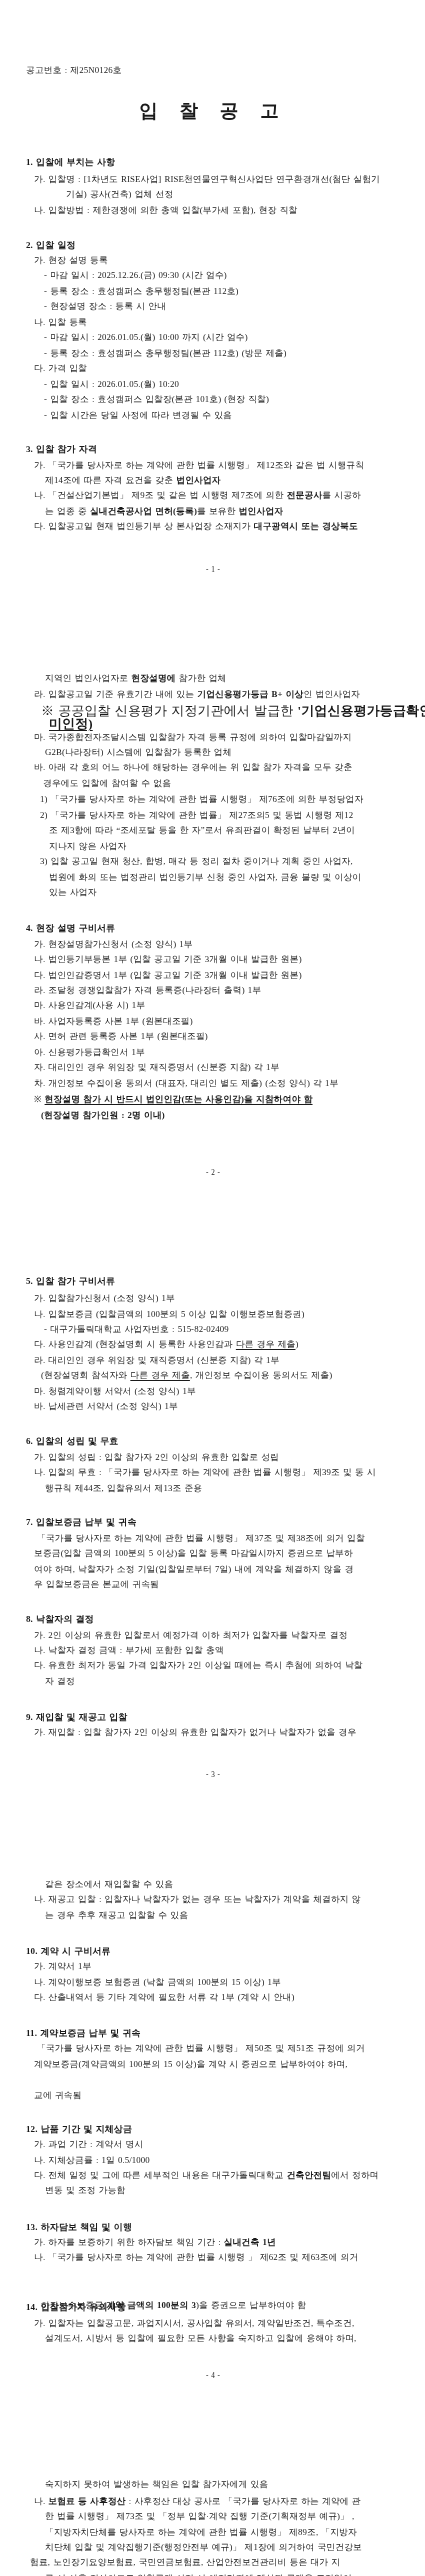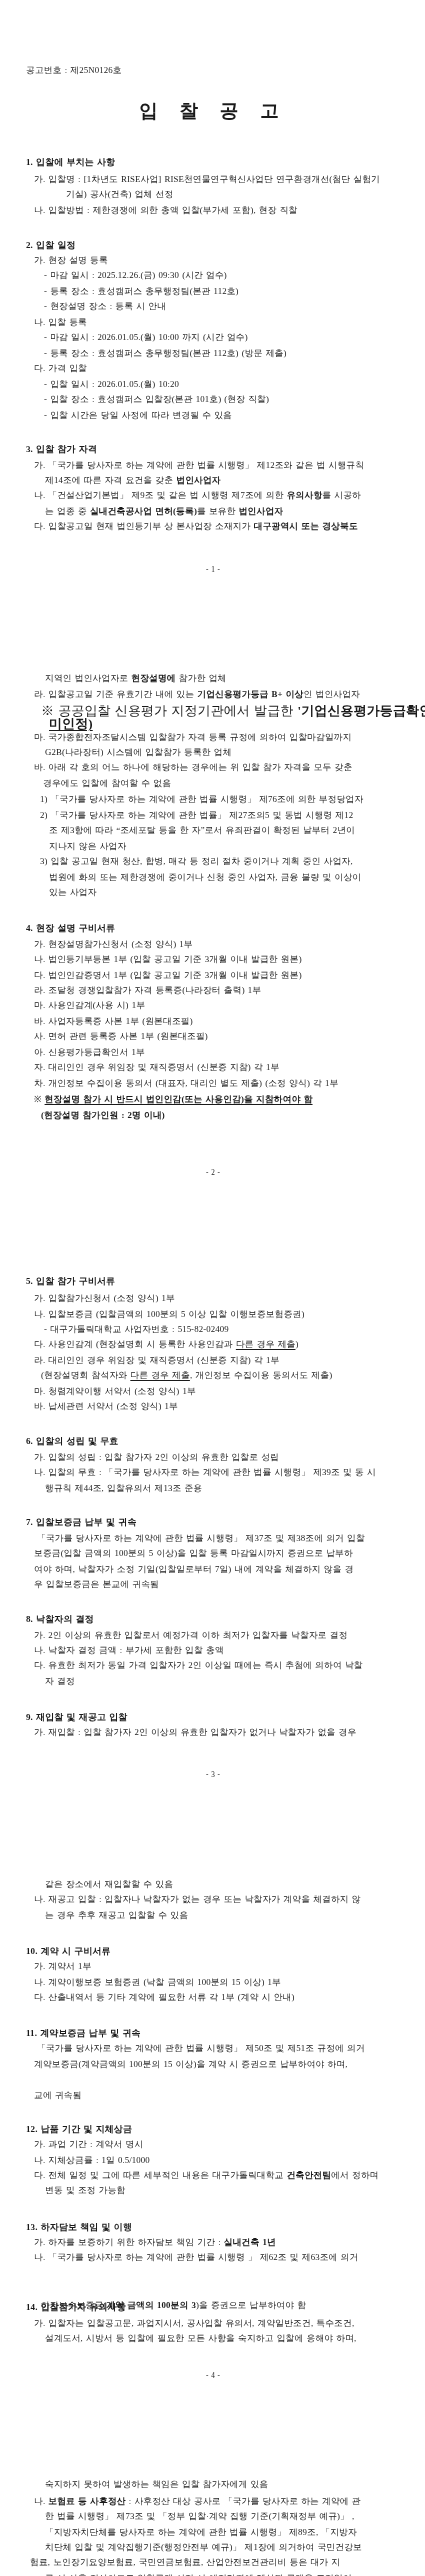--- a/index.html
+++ b/index.html
@@ -46,38 +46,38 @@
     <div class="line" style="top: 316px; left: 34px;">나. 입찰 등록</div>
     <div class="line" style="top: 331px; left: 44px;">- 마감 일시 : 2026.01.05.(월) 10:00 까지 (시간 엄수)</div>
     <div class="line" style="top: 347px; left: 44px;">- 등록 장소 : 효성캠퍼스 총무행정팀(본관 112호) (방문 제출)</div>
     <div class="line" style="top: 362px; left: 34px;">다. 가격 입찰</div>
     <div class="line" style="top: 378px; left: 44px;">- 입찰 일시 : 2026.01.05.(월) 10:20</div>
     <div class="line" style="top: 393px; left: 44px;">- 입찰 장소 : 효성캠퍼스 입찰장(본관 101호) (현장 직찰)</div>
     <div class="line" style="top: 409px; left: 44px;">- 입찰 시간은 당일 사정에 따라 변경될 수 있음</div>
     <div class="line sec" style="top: 443px; left: 26px;">3. 입찰 참가 자격</div>
     <div class="line" style="top: 459px; left: 34px;">가. 「국가를 당사자로 하는 계약에 관한 법률 시행령」 제12조와 같은 법 시행규칙</div>
     <div class="line" style="top: 474px; left: 45px;"><span>제14조에 따른 자격 요건을 갖춘 </span><span class="b">법인사업자</span></div>
-    <div class="line" style="top: 489px; left: 34px;"><span>나. 「건설산업기본법」 제9조 및 같은 법 시행령 제7조에 의한 </span><span class="b">유의사항</span><span>를 시공하</span></div>
+    <div class="line" style="top: 489px; left: 34px;"><span>나. 「건설산업기본법」 제9조 및 같은 법 시행령 제7조에 의한 </span><span class="b">전문공사</span><span>를 시공하</span></div>
     <div class="line" style="top: 505px; left: 45px;"><span>는 업종 중 </span><span class="b">실내건축공사업 면허(등록)</span><span>를 보유한 </span><span class="b">법인사업자</span></div>
     <div class="line" style="top: 520px; left: 34px;"><span>다. 입찰공고일 현재 법인등기부 상 본사업장 소재지가 </span><span class="b">대구광역시 또는 경상북도</span></div>
     <div class="line center small" style="top: 564px;">- 1 -</div>
     <div class="line" style="top: 672px; left: 45px;"><span>지역인 법인사업자로 </span><span class="b">현장설명에</span><span> 참가한 업체</span></div>
     <div class="line" style="top: 688px; left: 34px;"><span>라. 입찰공고일 기준 유효기간 내에 있는 </span><span class="b">기업신용평가등급 B+ 이상</span><span>인 법인사업자</span></div>
     <div class="line fine" style="top: 704px; left: 41px;"><span>※ 공공입찰 신용평가 지정기관에서 발급한 </span><span class="b">'기업신용평가등급확인서'</span><span> 제출 (</span><span class="bu">해당 업계 조합 발행분</span></div>
     <div class="line fine" style="top: 717px; left: 49px;"><span class="bu">미인정)</span></div>
     <div class="line" style="top: 731px; left: 34px;">마. 국가종합전자조달시스템  입찰참가  자격  등록  규정에  의하여  입찰마감일까지</div>
     <div class="line" style="top: 746px; left: 45px;">G2B(나라장터) 시스템에 입찰참가 등록한 업체</div>
     <div class="line" style="top: 761px; left: 34px;">바. 아래 각 호의 어느 하나에 해당하는 경우에는 위 입찰 참가 자격을 모두 갖춘</div>
     <div class="line" style="top: 777px; left: 43px;">경우에도 입찰에 참여할 수 없음</div>
     <div class="line" style="top: 793px; left: 40px;">1) 「국가를 당사자로 하는 계약에 관한 법률 시행령」 제76조에 의한 부정당업자</div>
     <div class="line" style="top: 809px; left: 40px;">2) 「국가를 당사자로 하는 계약에 관한 법률」 제27조의5 및 동법 시행령 제12</div>
     <div class="line" style="top: 824px; left: 49px;">조 제3항에 따라 “조세포탈 등을 한 자”로서 유죄판결이 확정된 날부터 2년이</div>
     <div class="line" style="top: 840px; left: 49px;">지나지 않은 사업자</div>
     <div class="line" style="top: 855px; left: 40px;">3) 입찰 공고일 현재 청산, 합병, 매각 등 정리 절차 중이거나 계획 중인 사업자,</div>
-    <div class="line" style="top: 871px; left: 49px;">법원에 화의 또는 제한경쟁에 중이거나 신청 중인 사업자, 금융 불량 및 이상이</div>
+    <div class="line" style="top: 871px; left: 49px;">법원에 화의 또는 법정관리 법인등기부 신청 중인 사업자, 금융 불량 및 이상이</div>
     <div class="line" style="top: 886px; left: 49px;">있는 사업자</div>
     <div class="line sec" style="top: 922px; left: 26px;">4. 현장 설명 구비서류</div>
     <div class="line" style="top: 938px; left: 34px;">가. 현장설명참가신청서 (소정 양식) 1부</div>
     <div class="line" style="top: 953px; left: 34px;">나. 법인등기부등본 1부 (입찰 공고일 기준 3개월 이내 발급한 원본)</div>
     <div class="line" style="top: 969px; left: 34px;">다. 법인인감증명서 1부 (입찰 공고일 기준 3개월 이내 발급한 원본)</div>
     <div class="line" style="top: 984px; left: 34px;">라. 조달청 경쟁입찰참가 자격 등록증(나라장터 출력) 1부</div>
     <div class="line" style="top: 999px; left: 34px;">마. 사용인감계(사용 시) 1부</div>
     <div class="line" style="top: 1015px; left: 34px;">바. 사업자등록증 사본 1부 (원본대조필)</div>
     <div class="line" style="top: 1030px; left: 34px;">사. 면허 관련 등록증 사본 1부 (원본대조필)</div>
     <div class="line" style="top: 1046px; left: 34px;">아. 신용평가등급확인서 1부</div>

